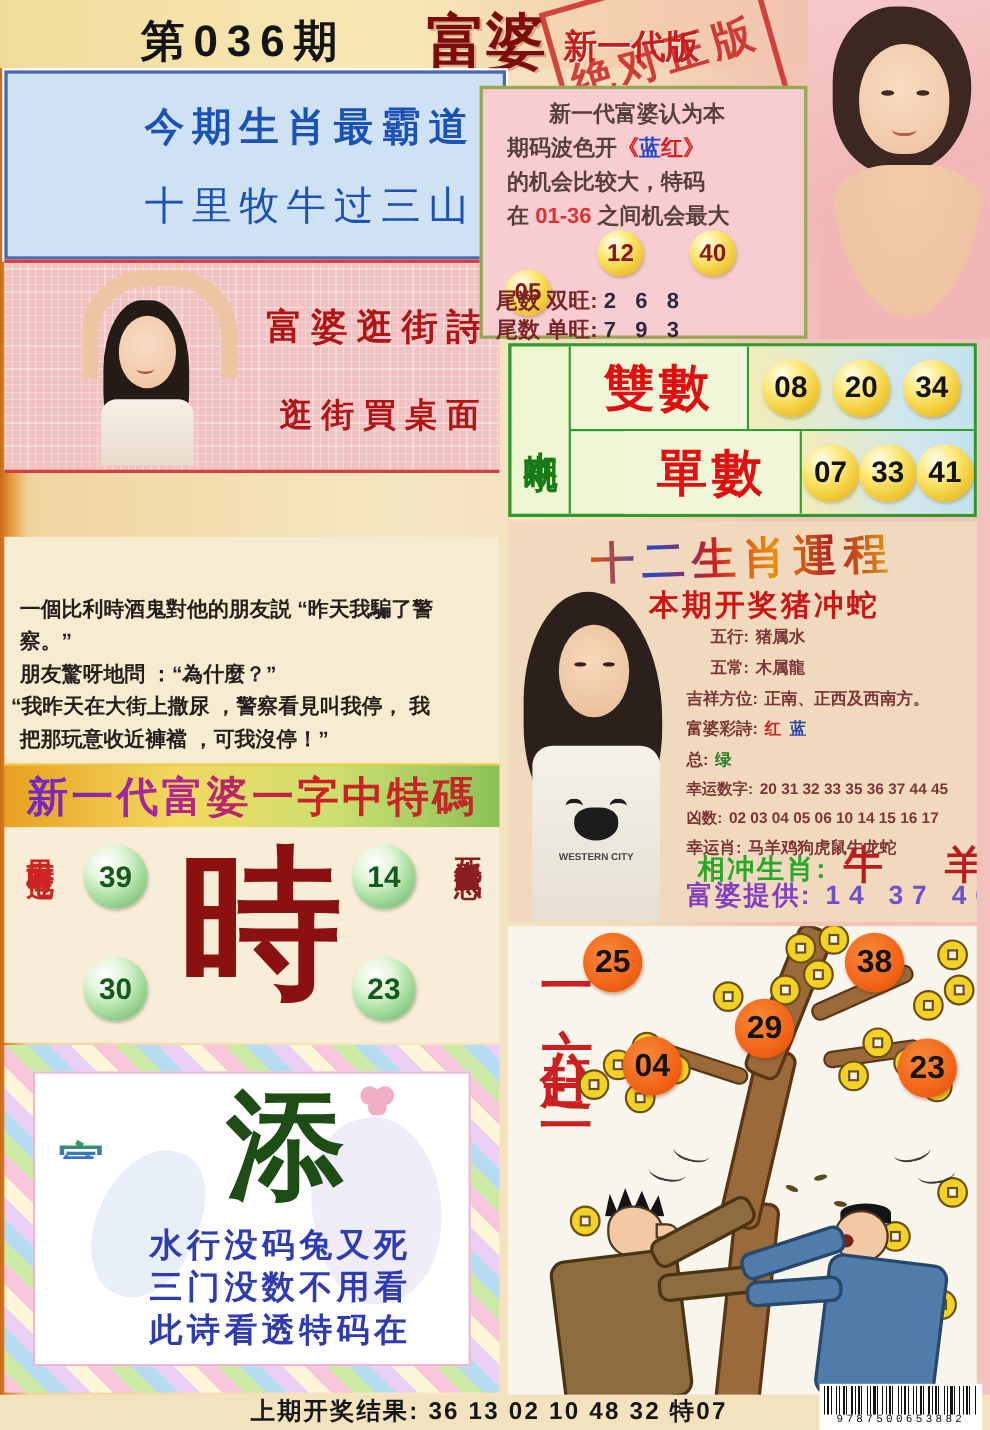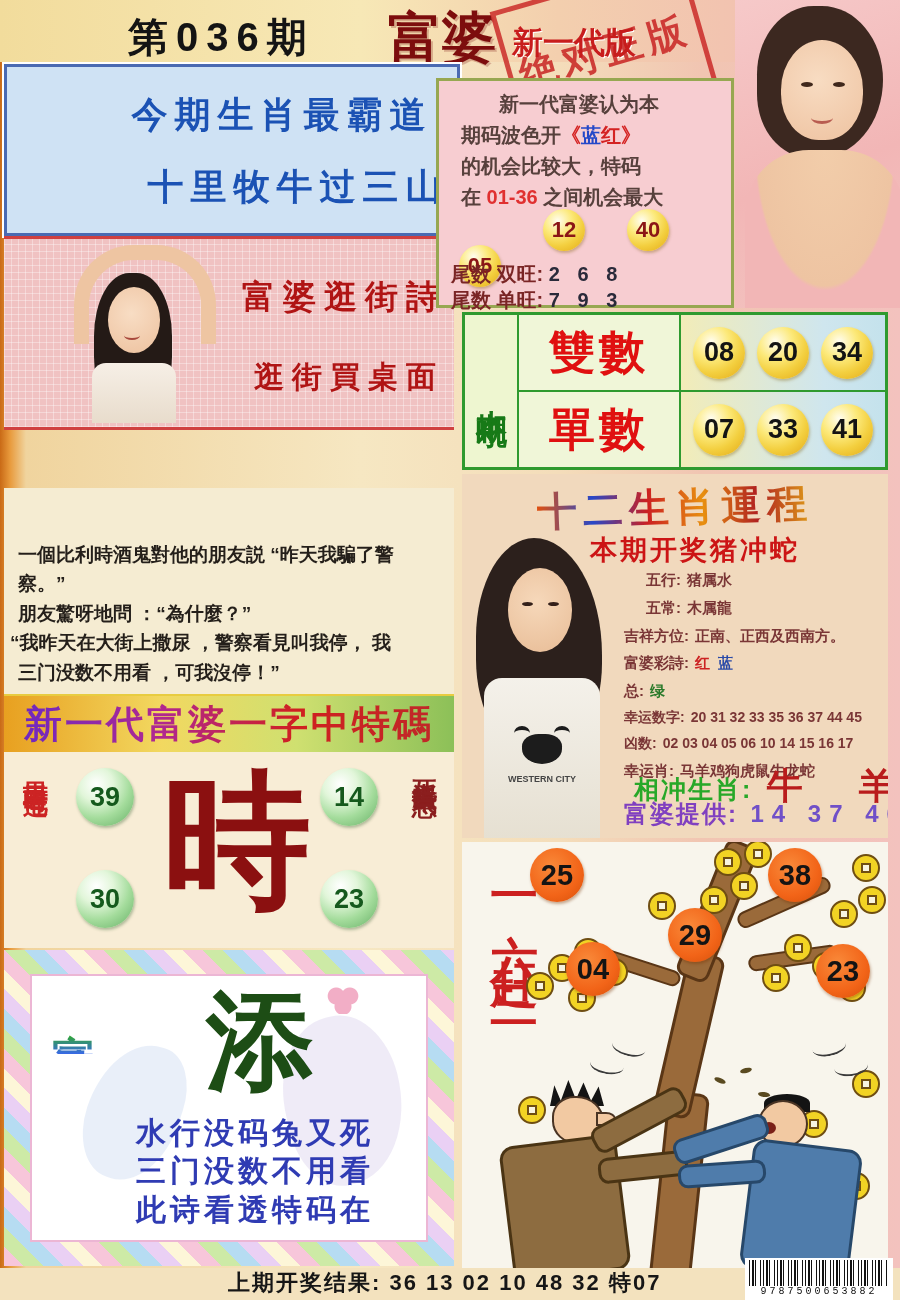--- a/index.html
+++ b/index.html
@@ -42,21 +42,21 @@
     <div class="abs" style="left:66px;top:82px;width:12px;height:5px;background:#40281c;border-radius:50%;"></div>
     <div class="abs" style="left:98px;top:82px;width:12px;height:5px;background:#40281c;border-radius:50%;"></div>
     <div class="abs" style="left:76px;top:112px;width:22px;height:9px;border-bottom:3px solid #b85c50;border-radius:50%;"></div>
     <div class="abs" style="left:10px;top:150px;width:160px;height:160px;background:radial-gradient(ellipse at 50% 0%,#f2cdaa 0%,#eec4a2 60%,#f2b6b6 62%);border-radius:40% 40% 0 0;"></div>
   </div>
 
   <div class="abs" style="left:4px;top:64px;width:450px;height:166px;background:#cfe2f4;border:3px solid #4a6ab2;box-shadow:0 0 0 2px #fff;">
     <span class="vt gtext" style="position:absolute;left:10px;top:6px;font-size:32px;font-weight:bold;background-image:linear-gradient(180deg,#d8a018,#3a9a3a,#8060c0);text-shadow:none;">生肖詩</span>
     <span class="vt gtext" style="position:absolute;left:52px;top:24px;font-size:32px;font-weight:bold;background-image:linear-gradient(180deg,#e89018,#d8b020);">富婆</span>
     <div style="position:absolute;left:110px;top:24px;width:330px;text-align:center;font-size:36px;font-weight:bold;letter-spacing:7px;color:#1b52b4;">今期生肖最霸道</div>
-    <div style="position:absolute;left:126px;top:96px;width:330px;text-align:center;font-size:36px;font-weight:bold;letter-spacing:7px;color:#1b52b4;">十里牧牛过三山</div>
+    <div style="position:absolute;left:110px;top:96px;width:330px;text-align:center;font-size:36px;font-weight:normal;letter-spacing:7px;color:#1b52b4;">十里牧牛过三山</div>
   </div>
 
   <div class="abs" style="left:4px;top:236px;width:450px;height:188px;border-top:3px solid #d04040;border-bottom:3px solid #d04040;
        background:repeating-linear-gradient(0deg,rgba(255,255,255,.35) 0 1px,transparent 1px 7px),repeating-linear-gradient(90deg,rgba(255,255,255,.35) 0 1px,transparent 1px 7px),#f0c2c2;overflow:hidden;">
     <div class="abs" style="left:18px;top:4px;width:212px;height:180px;">
       <div class="abs" style="left:52px;top:2px;width:112px;height:84px;border:15px solid #eec5a2;border-bottom:none;border-radius:60px 60px 0 0;"></div>
       <div class="abs" style="left:72px;top:30px;width:78px;height:140px;background:#241a16;border-radius:45% 45% 40% 40%;"></div>
       <div class="abs" style="left:86px;top:44px;width:52px;height:66px;background:radial-gradient(circle at 45% 40%,#f8ddc4,#edc19e);border-radius:50%;"></div>
       <div class="abs" style="left:102px;top:88px;width:16px;height:7px;border-bottom:2px solid #a8483c;border-radius:50%;"></div>
       <div class="abs" style="left:70px;top:120px;width:84px;height:60px;background:linear-gradient(180deg,#f6efe6,#e8dccc);border-radius:14px 14px 0 0;"></div>
@@ -65,21 +65,21 @@
     <div style="position:absolute;left:250px;top:118px;font-size:30px;font-weight:bold;letter-spacing:8px;color:#b01414;">逛街買桌面</div>
   </div>
 
 
   <div class="abs" style="left:4px;top:488px;width:450px;height:206px;background:#f5ecd2;border-bottom:3px solid #e8cc40;padding:0;">
     <div style="position:absolute;left:14px;top:52px;width:424px;font-size:19px;font-weight:bold;color:#241f1a;line-height:1.55;">
       <div>一個比利時酒鬼對他的朋友説 “昨天我騙了警</div>
       <div>察。”</div>
       <div>朋友驚呀地問 ：“為什麼？”</div>
       <div style="margin-left:-8px;">“我昨天在大街上撒尿 ，警察看見叫我停， 我</div>
-      <div>三门没数不用看 ，可我沒停！”</div>
+      <div>把那玩意收近褲襠 ，可我沒停！”</div>
     </div>
   </div>
 
   <div class="abs" style="left:4px;top:696px;width:450px;height:56px;background:linear-gradient(90deg,#e8a020 0%,#f2d860 35%,#cfe070 65%,#8cc058 100%);display:flex;align-items:center;justify-content:center;">
     <span class="gtext" style="font-size:38px;font-weight:bold;letter-spacing:3px;background-image:linear-gradient(90deg,#7028c0,#b02890,#d02020,#c02828);">新一代富婆一字中特碼</span>
   </div>
 
   <div class="abs" style="left:4px;top:752px;width:450px;height:196px;background:#f8edd6;">
     <span class="vt" style="position:absolute;left:16px;top:8px;font-size:25px;font-weight:bold;color:#cc2424;letter-spacing:2px;">吉日吉时二七连</span>
     <div style="position:absolute;left:158px;top:4px;width:150px;text-align:center;font-size:148px;line-height:1.15;font-weight:bold;color:#8b1010;">時</div>
@@ -156,21 +156,21 @@
               <span style="font-size:27px;color:#141414;">08</span>
             </div>
           <div class="ball ball-yellow" style="width:52px;height:52px;">
               <span style="font-size:27px;color:#141414;">20</span>
             </div>
           <div class="ball ball-yellow" style="width:52px;height:52px;">
               <span style="font-size:27px;color:#141414;">34</span>
             </div>
         </div>
       </div>
-      <div style="flex:1;display:flex;">
+      <div style="flex:1;display:flex;padding-left:48px;">
         <div style="width:160px;border-right:2px solid #2f9a2f;display:flex;align-items:center;justify-content:center;background:#f0f6d8;">
           <span style="font-size:46px;font-weight:bold;color:#e01010;letter-spacing:4px;">單數</span>
         </div>
         <div style="flex:1;display:flex;align-items:center;justify-content:space-evenly;background:linear-gradient(90deg,#f2ecb8,#cfe6ee 70%,#c4e2ec);">
           <div class="ball ball-yellow" style="width:52px;height:52px;">
               <span style="font-size:27px;color:#141414;">07</span>
             </div>
           <div class="ball ball-yellow" style="width:52px;height:52px;">
               <span style="font-size:27px;color:#141414;">33</span>
             </div>

